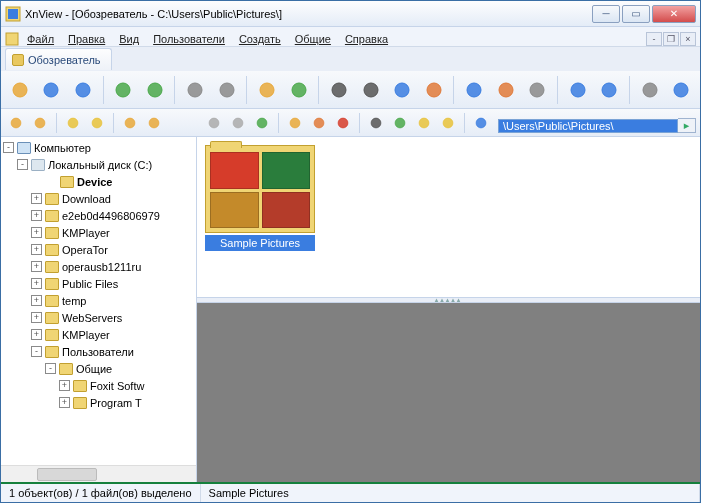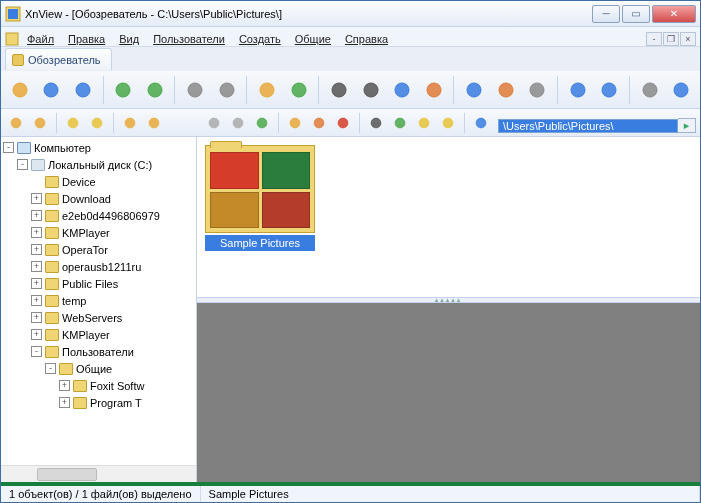--- a/index.html
+++ b/index.html
@@ -41,21 +41,21 @@
 .hscroll .thumb { width:60px; height:13px; background:#d8d8d8; border:1px solid #bbb; border-radius:2px; margin-left:36px; }
 .right { flex:1; display:flex; flex-direction:column; min-width:0; }
 .thumb-pane { height:160px; background:#fff; padding:8px; }
 .folder-thumb { width:110px; }
 .folder-thumb .img { width:110px; height:88px; background:#f0d574; border:1px solid #c2a030; display:grid; grid-template:1fr 1fr/1fr 1fr; gap:3px; padding:6px 4px 4px; position:relative; }
 .folder-thumb .img::before { content:''; position:absolute; top:-5px; left:4px; width:30px; height:6px; background:#f0d574; border:1px solid #c2a030; border-bottom:none; border-radius:2px 2px 0 0; }
 .folder-thumb .img span { border:1px solid rgba(0,0,0,.2); }
 .folder-thumb .cap { display:block; text-align:center; background:#3a7de0; color:#fff; padding:2px; margin-top:2px; }
 .preview-splitter { height:6px; background:#e9eef7; border-top:1px solid #c6d4e9; border-bottom:1px solid #c6d4e9; display:flex; align-items:center; justify-content:center; font-size:7px; color:#8aa; letter-spacing:2px; }
 .preview-pane { flex:1; background:#808080; }
-.statusbar { height:20px; background:#f0f4fb; border-top:4px solid #15803d; display:flex; align-items:center; font-size:11px; }
+.statusbar { height:20px; background:#f0f4fb; border-top:2px solid #15803d; display:flex; align-items:center; font-size:11px; }
 .status-cell { padding:0 8px; border-right:1px solid #d0dae9; height:100%; display:flex; align-items:center; }
 
 .tb-btn svg { width:20px; height:20px; }
 .sub-toolbar .tb-btn svg { width:14px; height:14px; }
 </style>
 </head>
 <body>
 
 <div class="window">
 
@@ -314,21 +314,21 @@
           <div class="tree-row" style="padding-left: 2px;">
             <span class="tw ">-</span>
             <span class="ic comp"></span>
             <span>Компьютер</span>
           </div>
           <div class="tree-row" style="padding-left: 16px;">
             <span class="tw ">-</span>
             <span class="ic drive"></span>
             <span>Локальный диск (C:)</span>
           </div>
-          <div class="tree-row" style="padding-left: 30px;">
+          <div class="tree-row" style="padding-left: 45px; font-weight: bold;">
             <span class="tw empty"></span>
             <span class="ic "></span>
             <span>Device</span>
           </div>
           <div class="tree-row" style="padding-left: 30px;">
             <span class="tw ">+</span>
             <span class="ic "></span>
             <span>Download</span>
           </div>
           <div class="tree-row" style="padding-left: 30px;">

